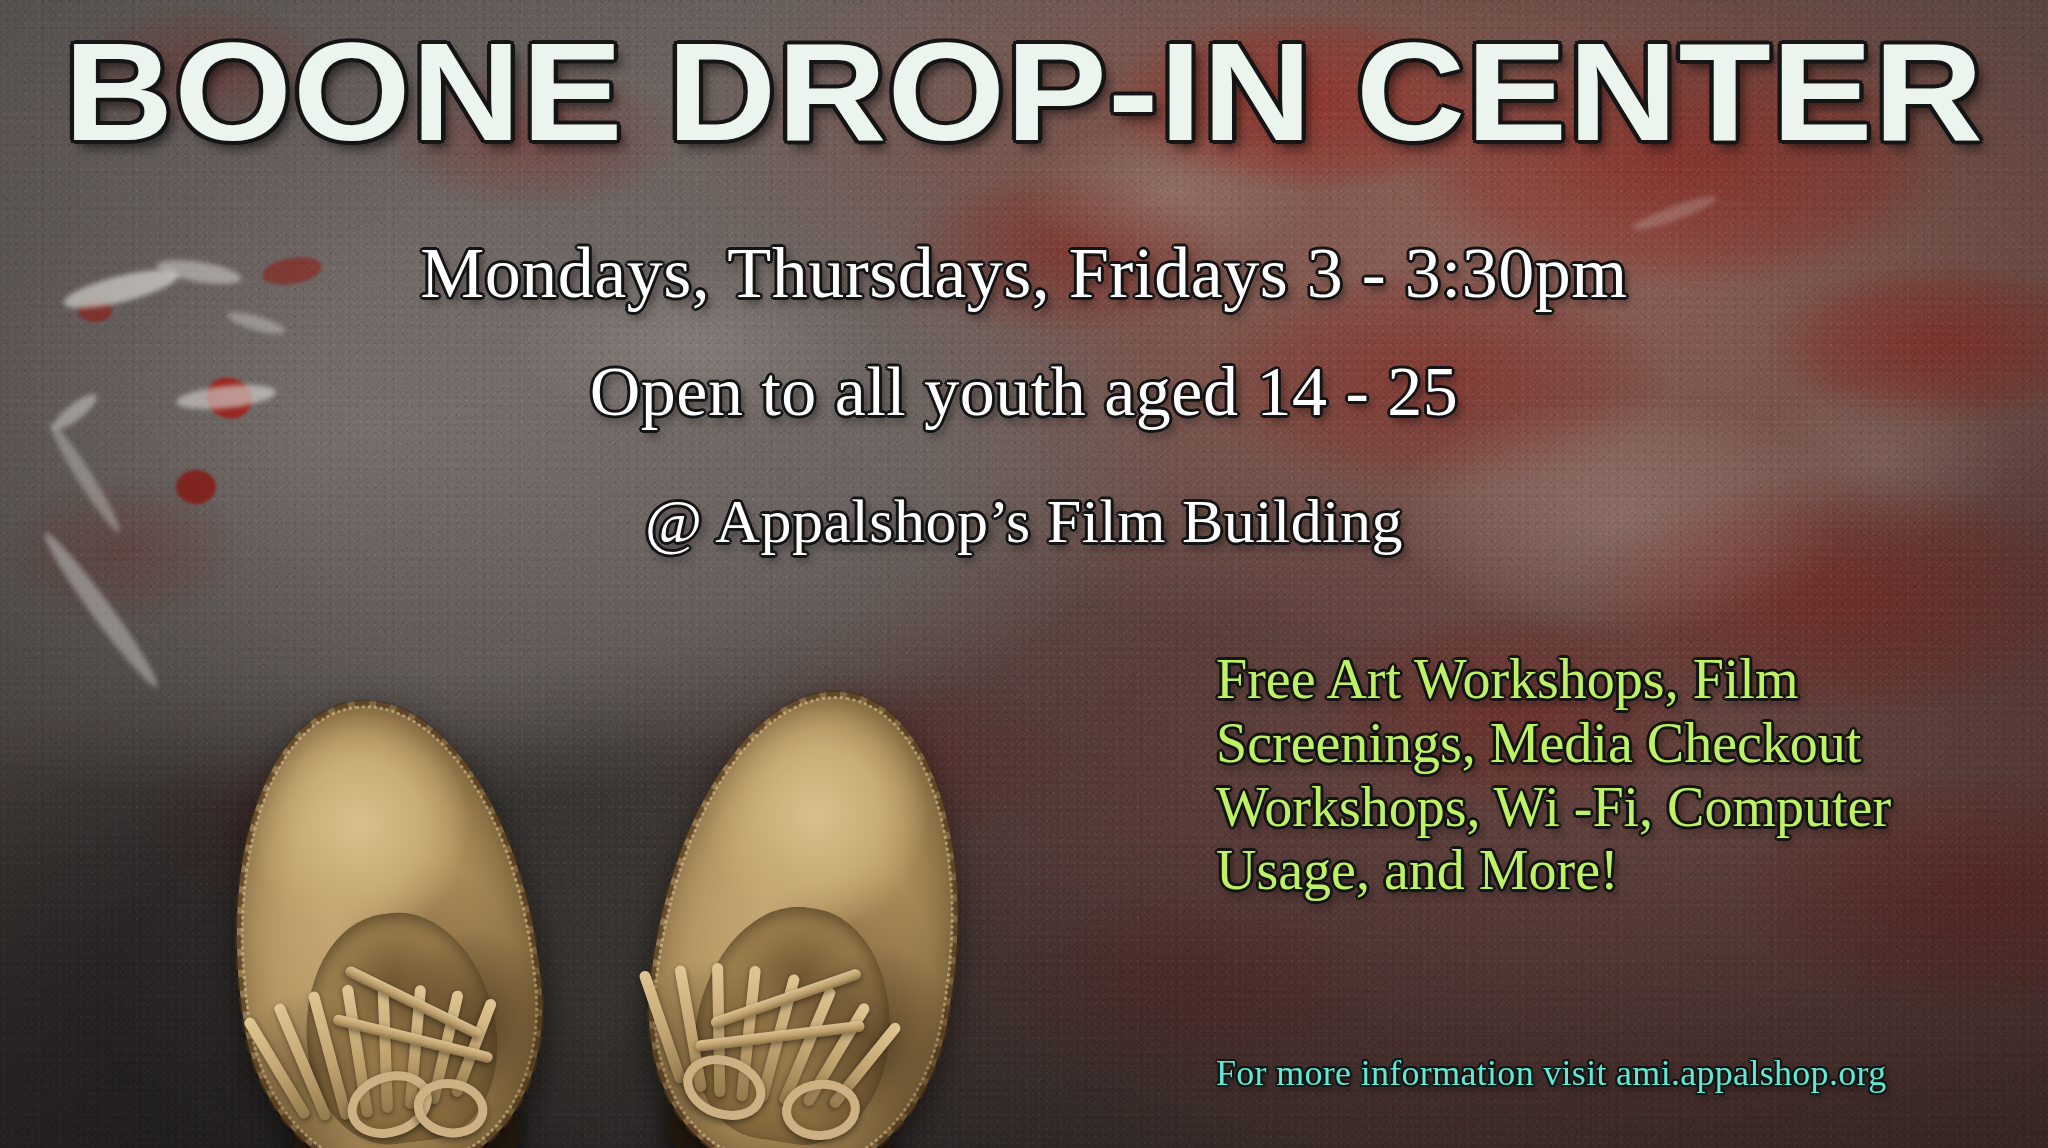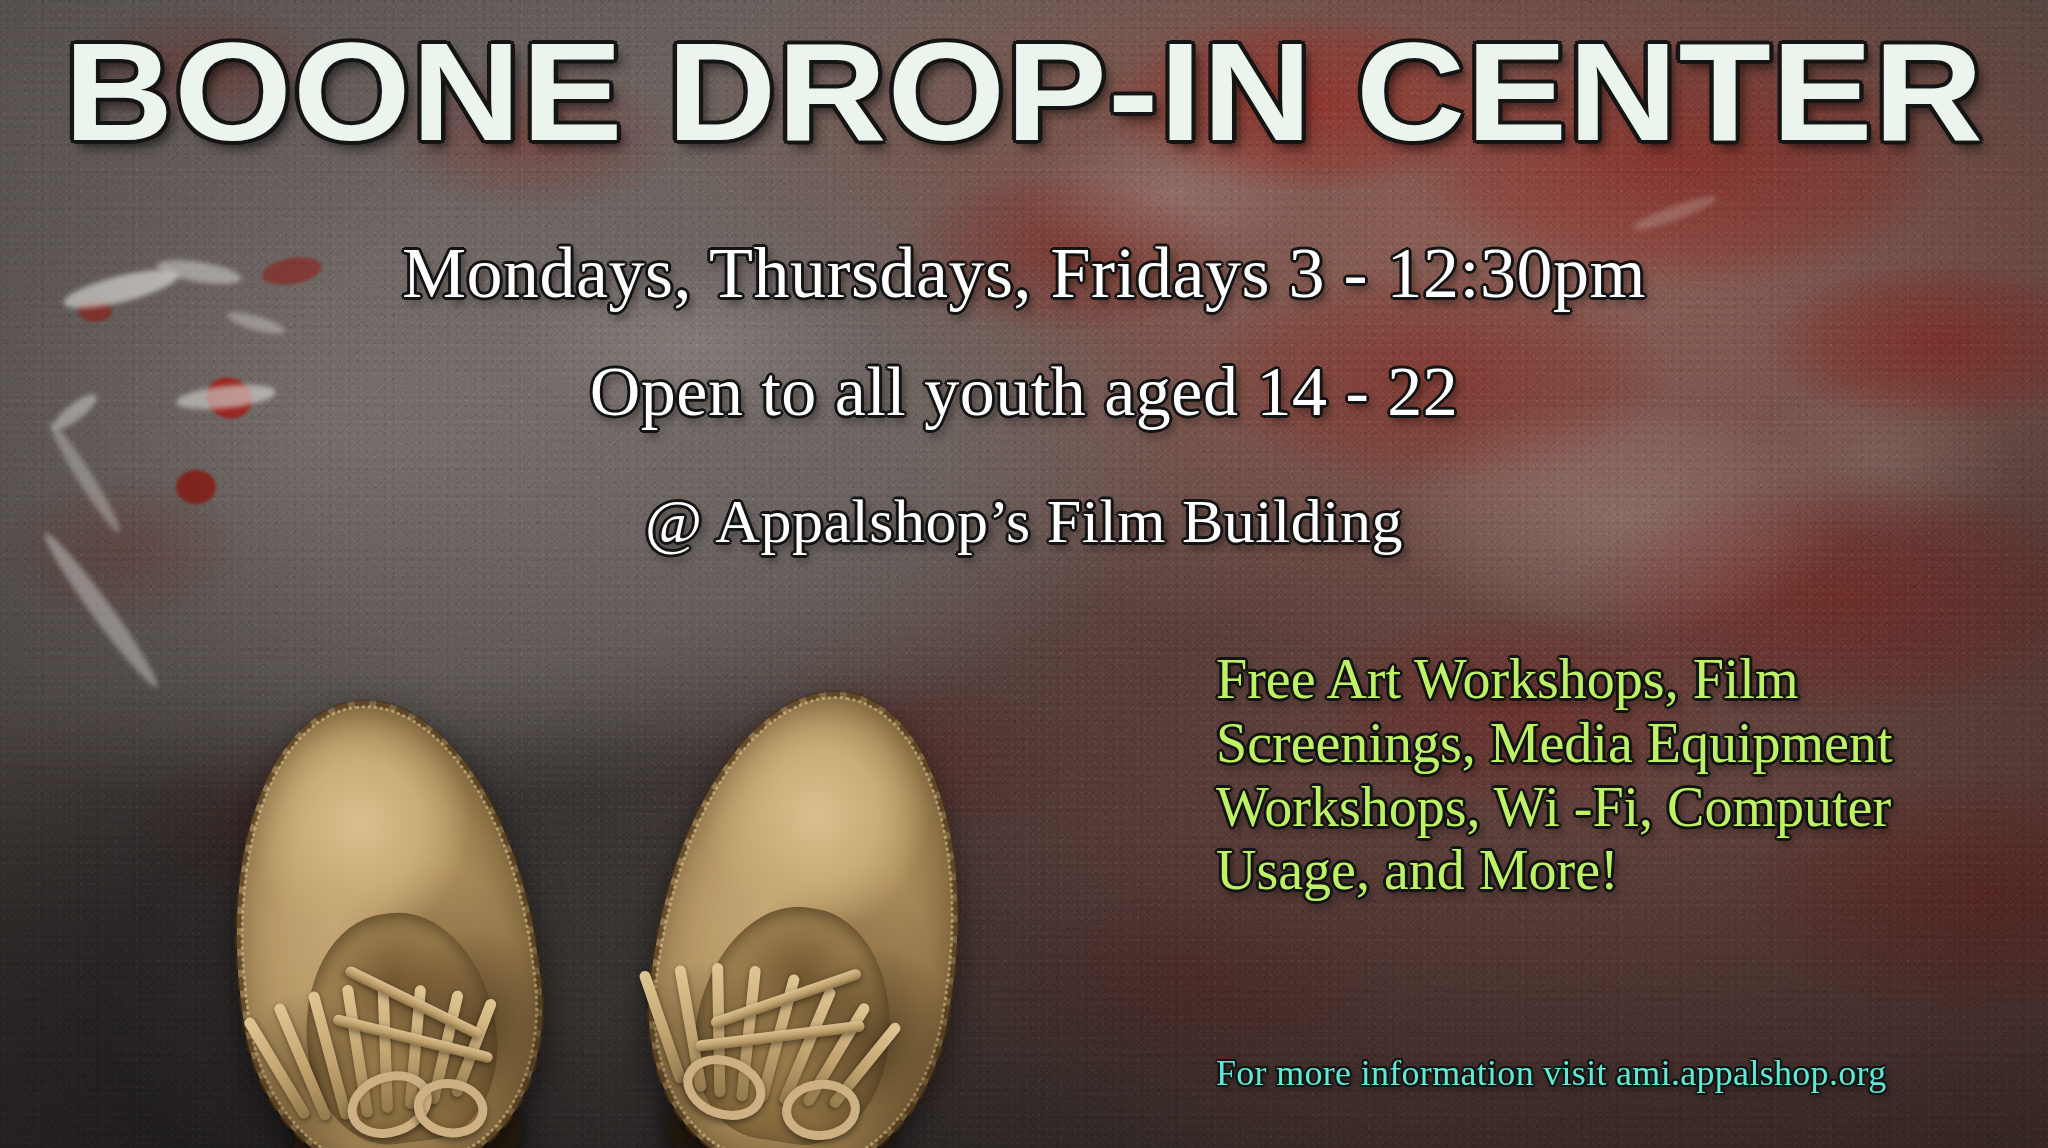--- a/index.html
+++ b/index.html
@@ -325,29 +325,29 @@
       <div class="lace" style="left:48px; top:378px;width:84px;height:62px;transform:rotate(10deg);"></div>
       <div class="lace" style="left:150px;top:386px;width:78px;height:60px;transform:rotate(-14deg);"></div>
     </div>
 
   </div>
 
   <div class="layer-text">
 
     <div class="headline">BOONE DROP-IN CENTER</div>
 
-    <div class="subline" id="sub-hours">Mondays, Thursdays, Fridays 3 - 12:30pm</div>
-
-    <div class="subline" id="sub-ages">Open to all youth aged 14 - 22</div>
+    <div class="subline" id="sub-hours">Mondays, Thursdays, Fridays 3 - 3:30pm</div>
+
+    <div class="subline" id="sub-ages">Open to all youth aged 14 - 25</div>
 
     <div class="subline" id="sub-venue">@ Appalshop’s Film Building</div>
 
     <div class="services">
       <div>Free Art Workshops, Film</div>
-      <div>Screenings, Media Equipment</div>
+      <div>Screenings, Media Checkout</div>
       <div>Workshops, Wi -Fi, Computer</div>
       <div>Usage, and More!</div>
     </div>
 
     <div class="footer-note">For more information visit ami.appalshop.org</div>
 
   </div>
 
 </div>
 

